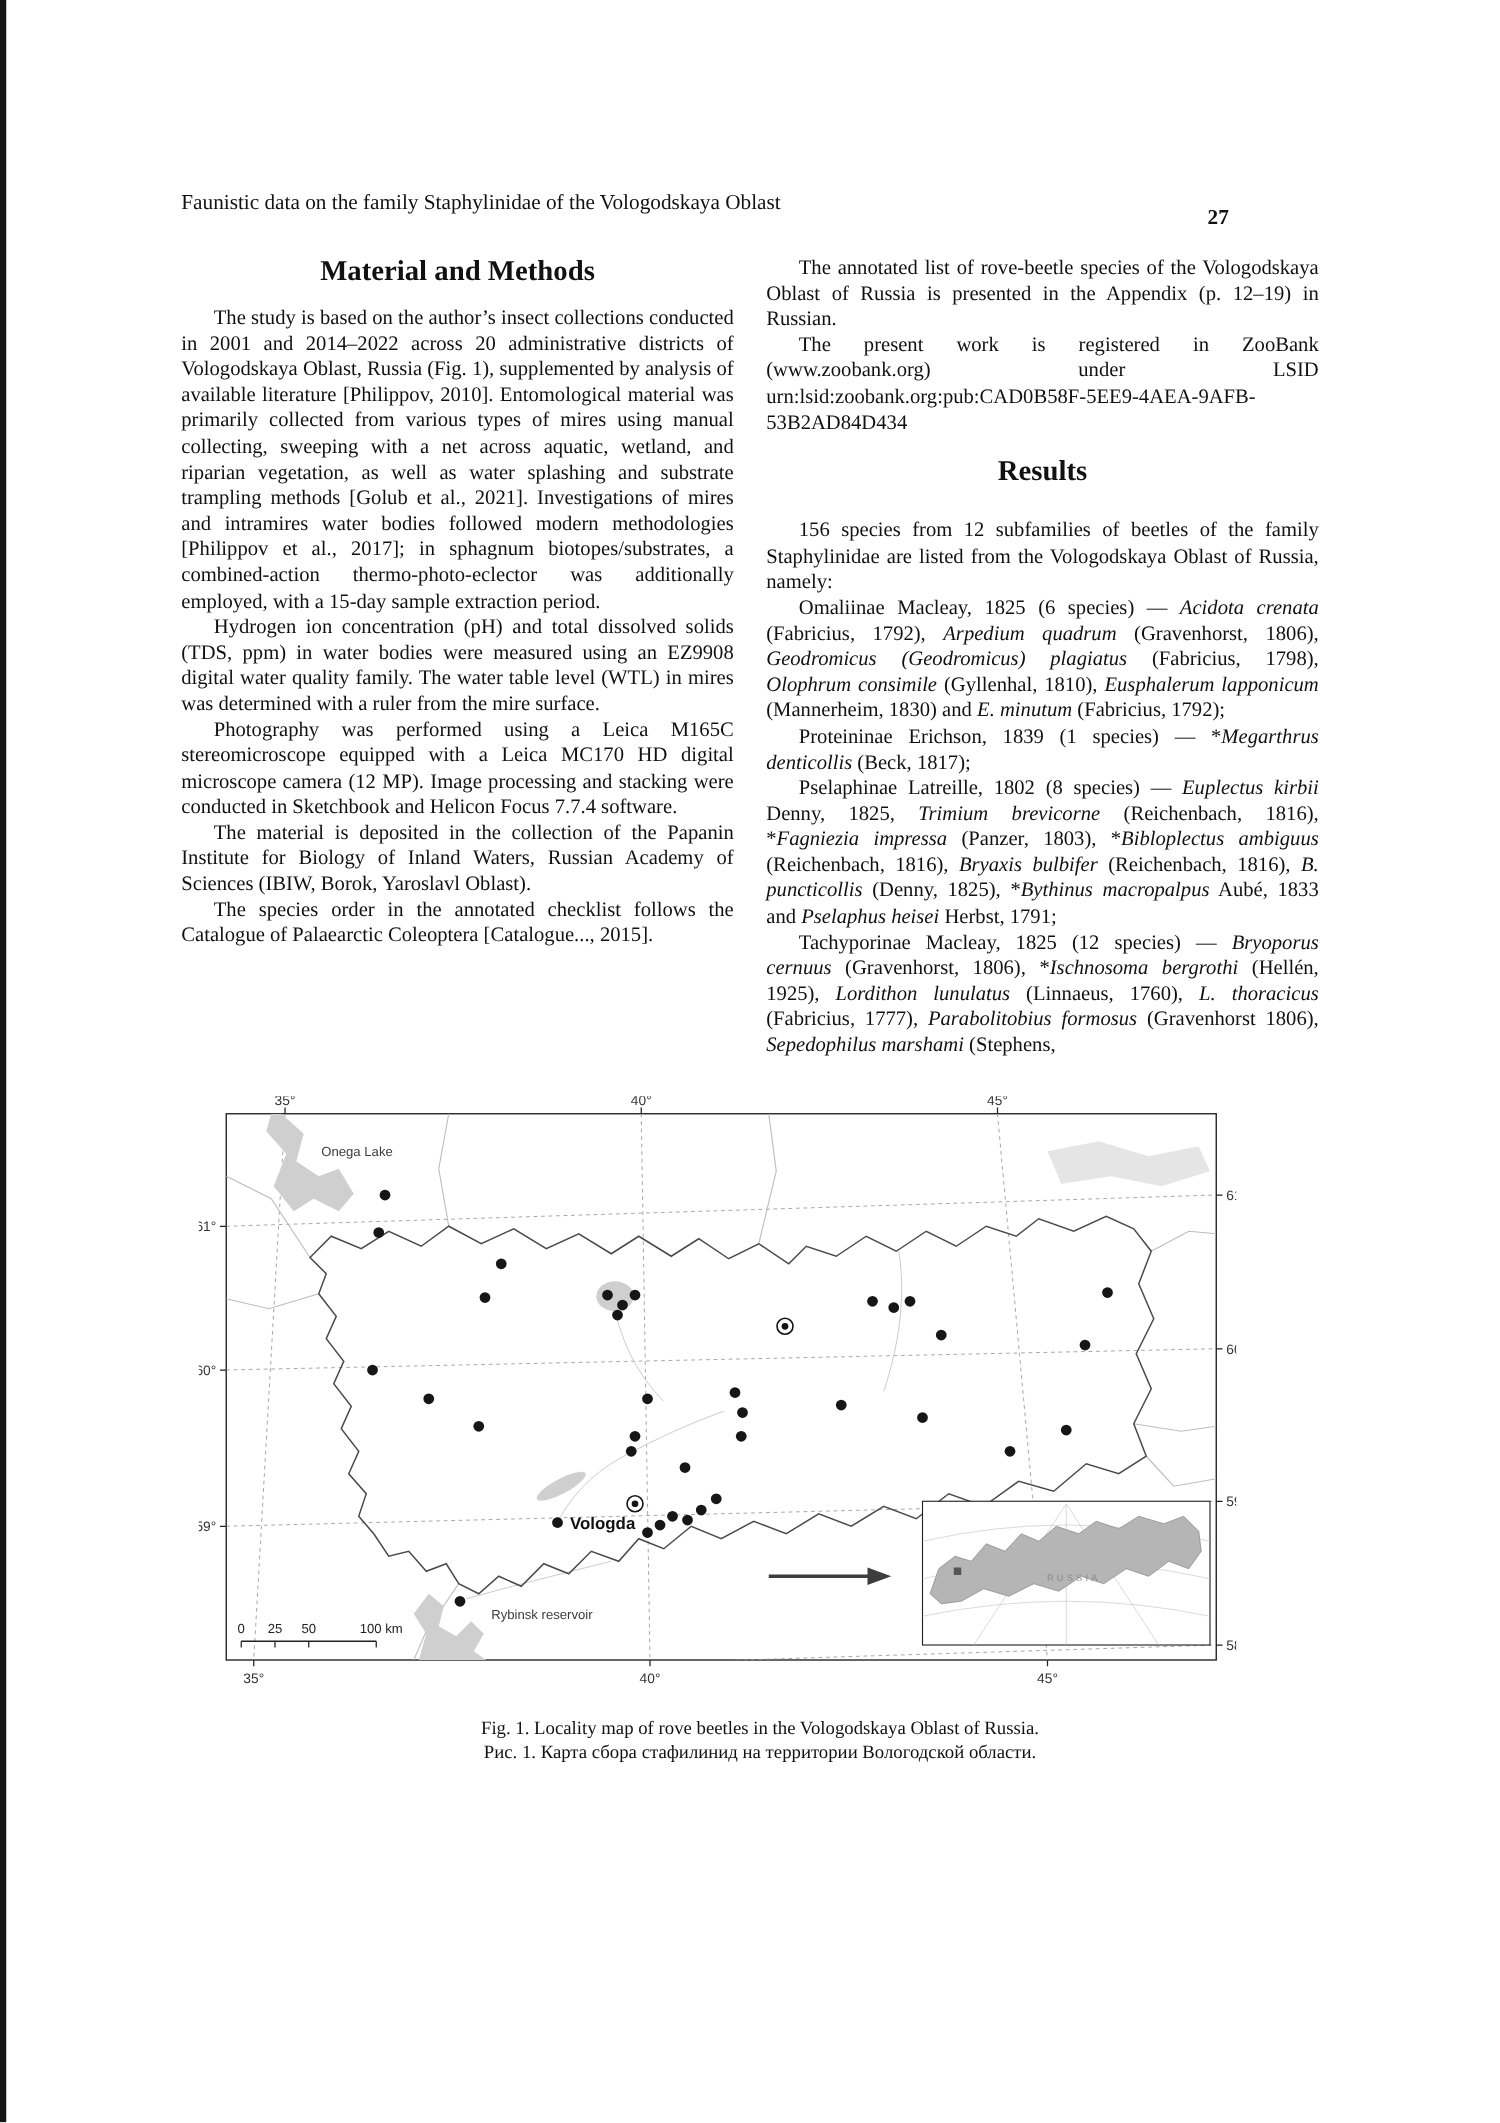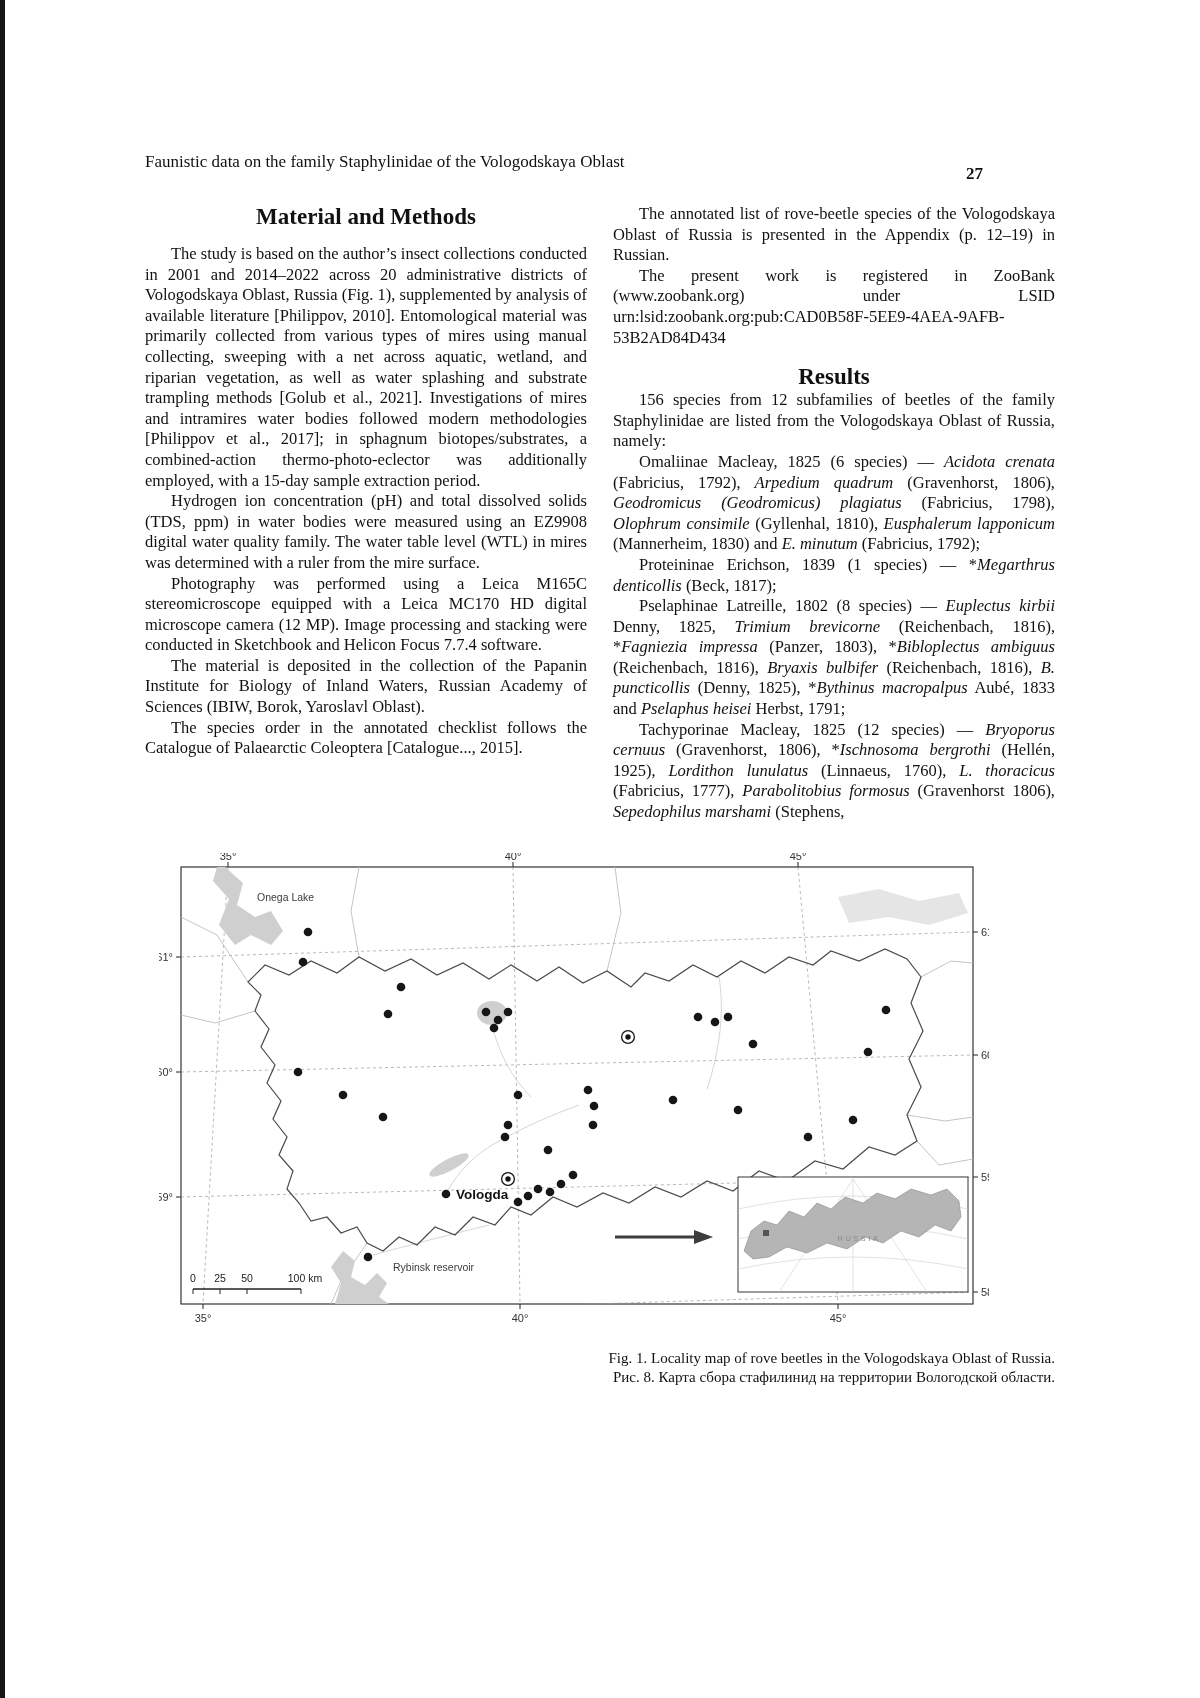--- a/index.html
+++ b/index.html
@@ -12,32 +12,32 @@
     overflow:hidden;
     box-sizing:border-box;
   }
   .scan-edge{position:absolute;left:0;top:0;width:5px;height:1698px;background:#161616;}
   .content{position:absolute;left:145px;top:152px;width:910px;}
   .running-header{position:relative;text-align:left;font-size:17px;}
   .running-header .page-num{position:absolute;right:72px;top:12px;font-weight:bold;}
   .columns{display:flex;gap:26px;margin-top:32px;}
   .col{width:442px;text-align:justify;font-size:16.5px;line-height:20.6px;}
   h2.section{font-size:23px;line-height:26px;margin:0 0 14px 0;font-weight:bold;text-align:center;}
-  h2.section.results{margin-top:16px;margin-bottom:0;}
+  h2.section.results{margin-top:16px;margin-bottom:24px;}
   .para{margin:0;text-indent:26px;overflow-wrap:anywhere;}
   .it{font-style:italic;}
   .figure{margin-top:30px;margin-left:16px;}
   .map-wrap{margin-left:-2px;}
   svg text{font-family:"Liberation Sans", sans-serif;fill:#333;}
   text.axis{font-size:11px;}
   text.place{font-size:10.5px;fill:#3c3c3c;}
   text.city{font-size:13.5px;font-weight:bold;fill:#111;}
   text.scale{font-size:10.5px;fill:#222;}
   text.russia{font-size:7.5px;fill:#8a8a8a;letter-spacing:2.5px;}
-  .caption{margin-top:14px;font-size:15px;line-height:19px;text-align:right;}
+  .caption{margin-top:14px;font-size:15px;line-height:19px;text-align:center;}
 </style>
 </head>
 <body>
 
 <div class="sheet">
   <div class="scan-edge"></div>
 
   <div class="content">
 
     <div class="running-header">
@@ -236,18 +236,18 @@
             </g>
             <path fill="#b5b5b5" stroke="#8a8a8a" stroke-width="0.6" d="M585,398 L592,378 L605,368 L618,372 L630,358 L645,364 L658,350 L672,356 L686,344 L704,350 L718,340 L736,346 L752,336 L772,342 L788,336 L800,348 L802,364 L792,378 L776,372 L760,384 L742,378 L724,390 L706,384 L688,396 L668,390 L648,400 L628,394 L610,404 L594,406 Z"></path>
             <rect x="604" y="377" width="6" height="6" fill="#555"></rect>
             <text class="russia" x="700" y="388" text-anchor="middle">RUSSIA</text>
           </g>
         </svg>
       </div>
 
       <div class="caption">
         <div>Fig. 1. Locality map of rove beetles in the Vologodskaya Oblast of Russia.</div>
-        <div>Рис. 8. Карта сбора стафилинид на территории Вологодской области.</div>
+        <div>Рис. 1. Карта сбора стафилинид на территории Вологодской области.</div>
       </div>
     </div>
 
   </div>
 </div>
 
 </body></html>

